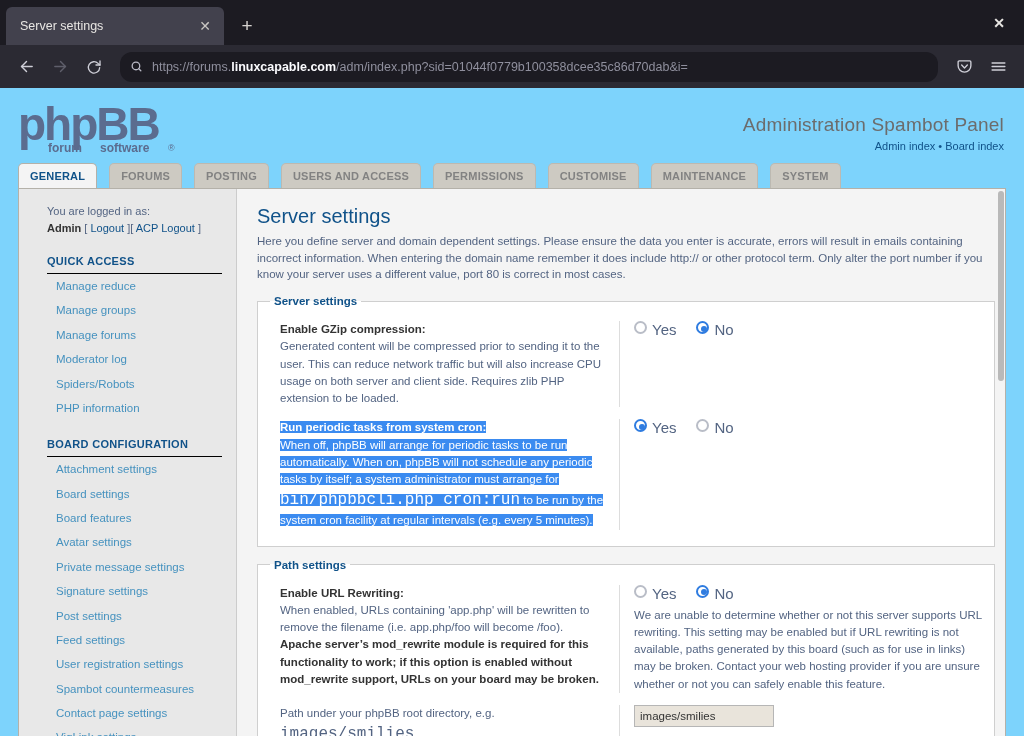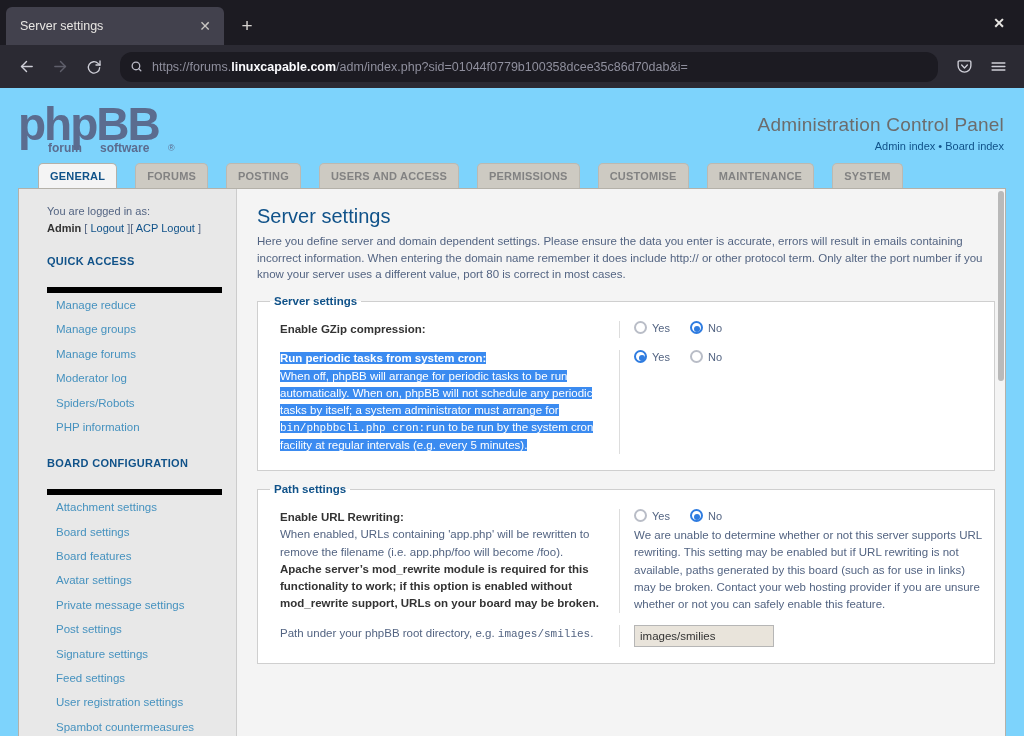--- a/index.html
+++ b/index.html
@@ -66,22 +66,21 @@
     justify-content: space-between; padding: 12px 20px 0 18px;
   }
   .logo { display: block; }
   .acp-right { text-align: right; padding-top: 14px; }
   .acp-title { font-size: 19px; color: #6c6c6c; letter-spacing: .2px; }
   .acp-links { font-size: 11px; color: #105289; margin-top: 4px; }
   .acp-links a { color: #105289; text-decoration: none; }
 
   .tabs-row {
     display: flex; align-items: flex-end; padding-left: 18px; height: 28px;
-    gap: 18px;
-    margin-left: 20px;
+    gap: 12px;
   }
   .ptab {
     background: #cdcac2; color: #828282; font-size: 11px; font-weight: bold;
     padding: 7px 11px 6px 11px; border-radius: 5px 5px 0 0;
     border: 1px solid #bcb9b1; border-bottom: none; line-height: 1;
     letter-spacing: .2px;
   }
   .ptab.active { background: #f4f4f4; color: #105289; border-color: #b4b1a9; }
 
   .panel {
@@ -93,21 +92,21 @@
   .sidebar {
     width: 218px; flex: 0 0 218px; background: #e8e8e8;
     padding: 14px 0 0 0; border-right: 1px solid #ccc;
     overflow: hidden;
   }
   .login-info { font-size: 11px; color: #536482; padding: 0 14px 0 28px; line-height: 1.55; }
   .login-info .uname { font-weight: bold; color: #333; }
   .login-info a { color: #105289; text-decoration: none; }
   .side-head {
     font-size: 11px; font-weight: bold; color: #105289; text-transform: uppercase;
-    margin: 18px 14px 0 28px; padding-bottom: 20px; border-bottom: 6px solid #000000;
+    margin: 18px 14px 0 28px; padding-bottom: 6px; border-bottom: 1px solid #000000;
     letter-spacing: .3px;
   }
   .side-link {
     display: block; font-size: 11.5px; color: #4692bf; text-decoration: none;
     padding: 5px 10px 5px 37px; line-height: 1.25;
   }
 
   
   .main { flex: 1; padding: 16px 10px 0 20px; overflow: hidden; }
   .main h1 {
@@ -120,25 +119,25 @@
     padding: 6px 12px 12px 12px;
   }
   fieldset.sec > legend {
     font-size: 11.5px; font-weight: bold; color: #105289; padding: 0 4px;
   }
   .row { display: flex; padding: 8px 0 4px 10px; }
   .rowlabel { width: 340px; flex: 0 0 340px; padding-right: 14px; border-right: 1px solid #ddd; }
   .lbl-title { font-size: 11.5px; font-weight: bold; color: #333; line-height: 1.5; }
   .lbl-desc { font-size: 11.5px; color: #536482; line-height: 1.5; }
   .lbl-desc b { color: #333; }
-  .mono { font-family: "Liberation Mono", monospace; font-size: 11px; }
+  .mono { font-family: "Liberation Mono", monospace; font-size: 16px; }
   .rowctl { flex: 1; padding-left: 14px; }
 
   .radios { display: flex; gap: 20px; align-items: center; }
-  .radio { display: flex; align-items: center; gap: 5px; font-size: 11px; color: #536482; }
+  .radio { display: flex; gap: 5px; font-size: 15px; color: #536482; }
   .dot {
     width: 13px; height: 13px; border-radius: 50%; border: 2px solid #b9bdc7;
     background: #fff; display: inline-block; position: relative;
   }
   .dot.on { border-color: #2f7ce0; }
   .dot.on::after {
     content: ""; position: absolute; left: 2.5px; top: 2.5px;
     width: 6px; height: 6px; border-radius: 50%; background: #2f7ce0;
   }
   .note { font-size: 11.5px; color: #536482; line-height: 1.5; margin-top: 5px; }
@@ -224,21 +223,21 @@
     <div class="acp-header">
       <div class="logo">
         <svg width="172" height="58" viewBox="0 0 172 58">
           <text x="0" y="40" font-family="Liberation Sans, sans-serif" font-size="46" font-weight="bold" fill="#5b6c8f" letter-spacing="-2">phpBB</text>
           <text x="30" y="52" font-family="Liberation Sans, sans-serif" font-size="12" font-weight="bold" fill="#5b6c8f">forum</text>
           <text x="82" y="52" font-family="Liberation Sans, sans-serif" font-size="12" font-weight="bold" fill="#5b6c8f">software</text>
           <text x="150" y="51" font-family="Liberation Sans, sans-serif" font-size="9" fill="#5b6c8f">®</text>
         </svg>
       </div>
       <div class="acp-right">
-        <div class="acp-title">Administration Control Panel</div>
+        <div class="acp-title">Administration Spambot Panel</div>
         <div class="acp-links">
           <a href="#">Admin index</a>
           <span>•</span>
           <a href="#">Board index</a>
         </div>
       </div>
     </div>
 
     <div class="tabs-row" id="acp-tabs">
         <div class="ptab active">GENERAL</div>
@@ -274,40 +273,41 @@
             <a class="side-link" href="#">Spiders/Robots</a>
             <a class="side-link" href="#">PHP information</a>
           </div>
         <div class="side-head">BOARD CONFIGURATION</div>
         <div id="bc-list">
             <a class="side-link" href="#">Attachment settings</a>
             <a class="side-link" href="#">Board settings</a>
             <a class="side-link" href="#">Board features</a>
             <a class="side-link" href="#">Avatar settings</a>
             <a class="side-link" href="#">Private message settings</a>
+            <a class="side-link" href="#">Signature settings</a>
             <a class="side-link" href="#">Post settings</a>
-            <a class="side-link" href="#">Signature settings</a>
             <a class="side-link" href="#">Feed settings</a>
             <a class="side-link" href="#">User registration settings</a>
             <a class="side-link" href="#">Spambot countermeasures</a>
             <a class="side-link" href="#">Contact page settings</a>
             <a class="side-link" href="#">VigLink settings</a>
           </div>
       </div>
 
       <div class="main">
         <h1>Server settings</h1>
         <div class="intro">Here you define server and domain dependent settings. Please ensure the data you enter is accurate, errors will result in emails containing incorrect information. When entering the domain name remember it does include http:// or other protocol term. Only alter the port number if you know your server uses a different value, port 80 is correct in most cases.</div>
 
         <fieldset class="sec">
           <legend>Server settings</legend>
 
           <div class="row">
             <div class="rowlabel">
               <div class="lbl-title">Enable GZip compression:</div>
+              <div class="lbl-desc">Generated content will be compressed prior to sending it to the user. This can reduce network traffic but will also increase CPU usage on both server and client side. Requires zlib PHP extension to be loaded.</div>
             </div>
             <div class="rowctl">
               <div class="radios">
                 <label class="radio">
                   <span class="dot" id="gzip-yes"></span>
                   <span>Yes</span>
                 </label>
                 <label class="radio">
                   <span class="dot on" id="gzip-no"></span>
                   <span>No</span>

